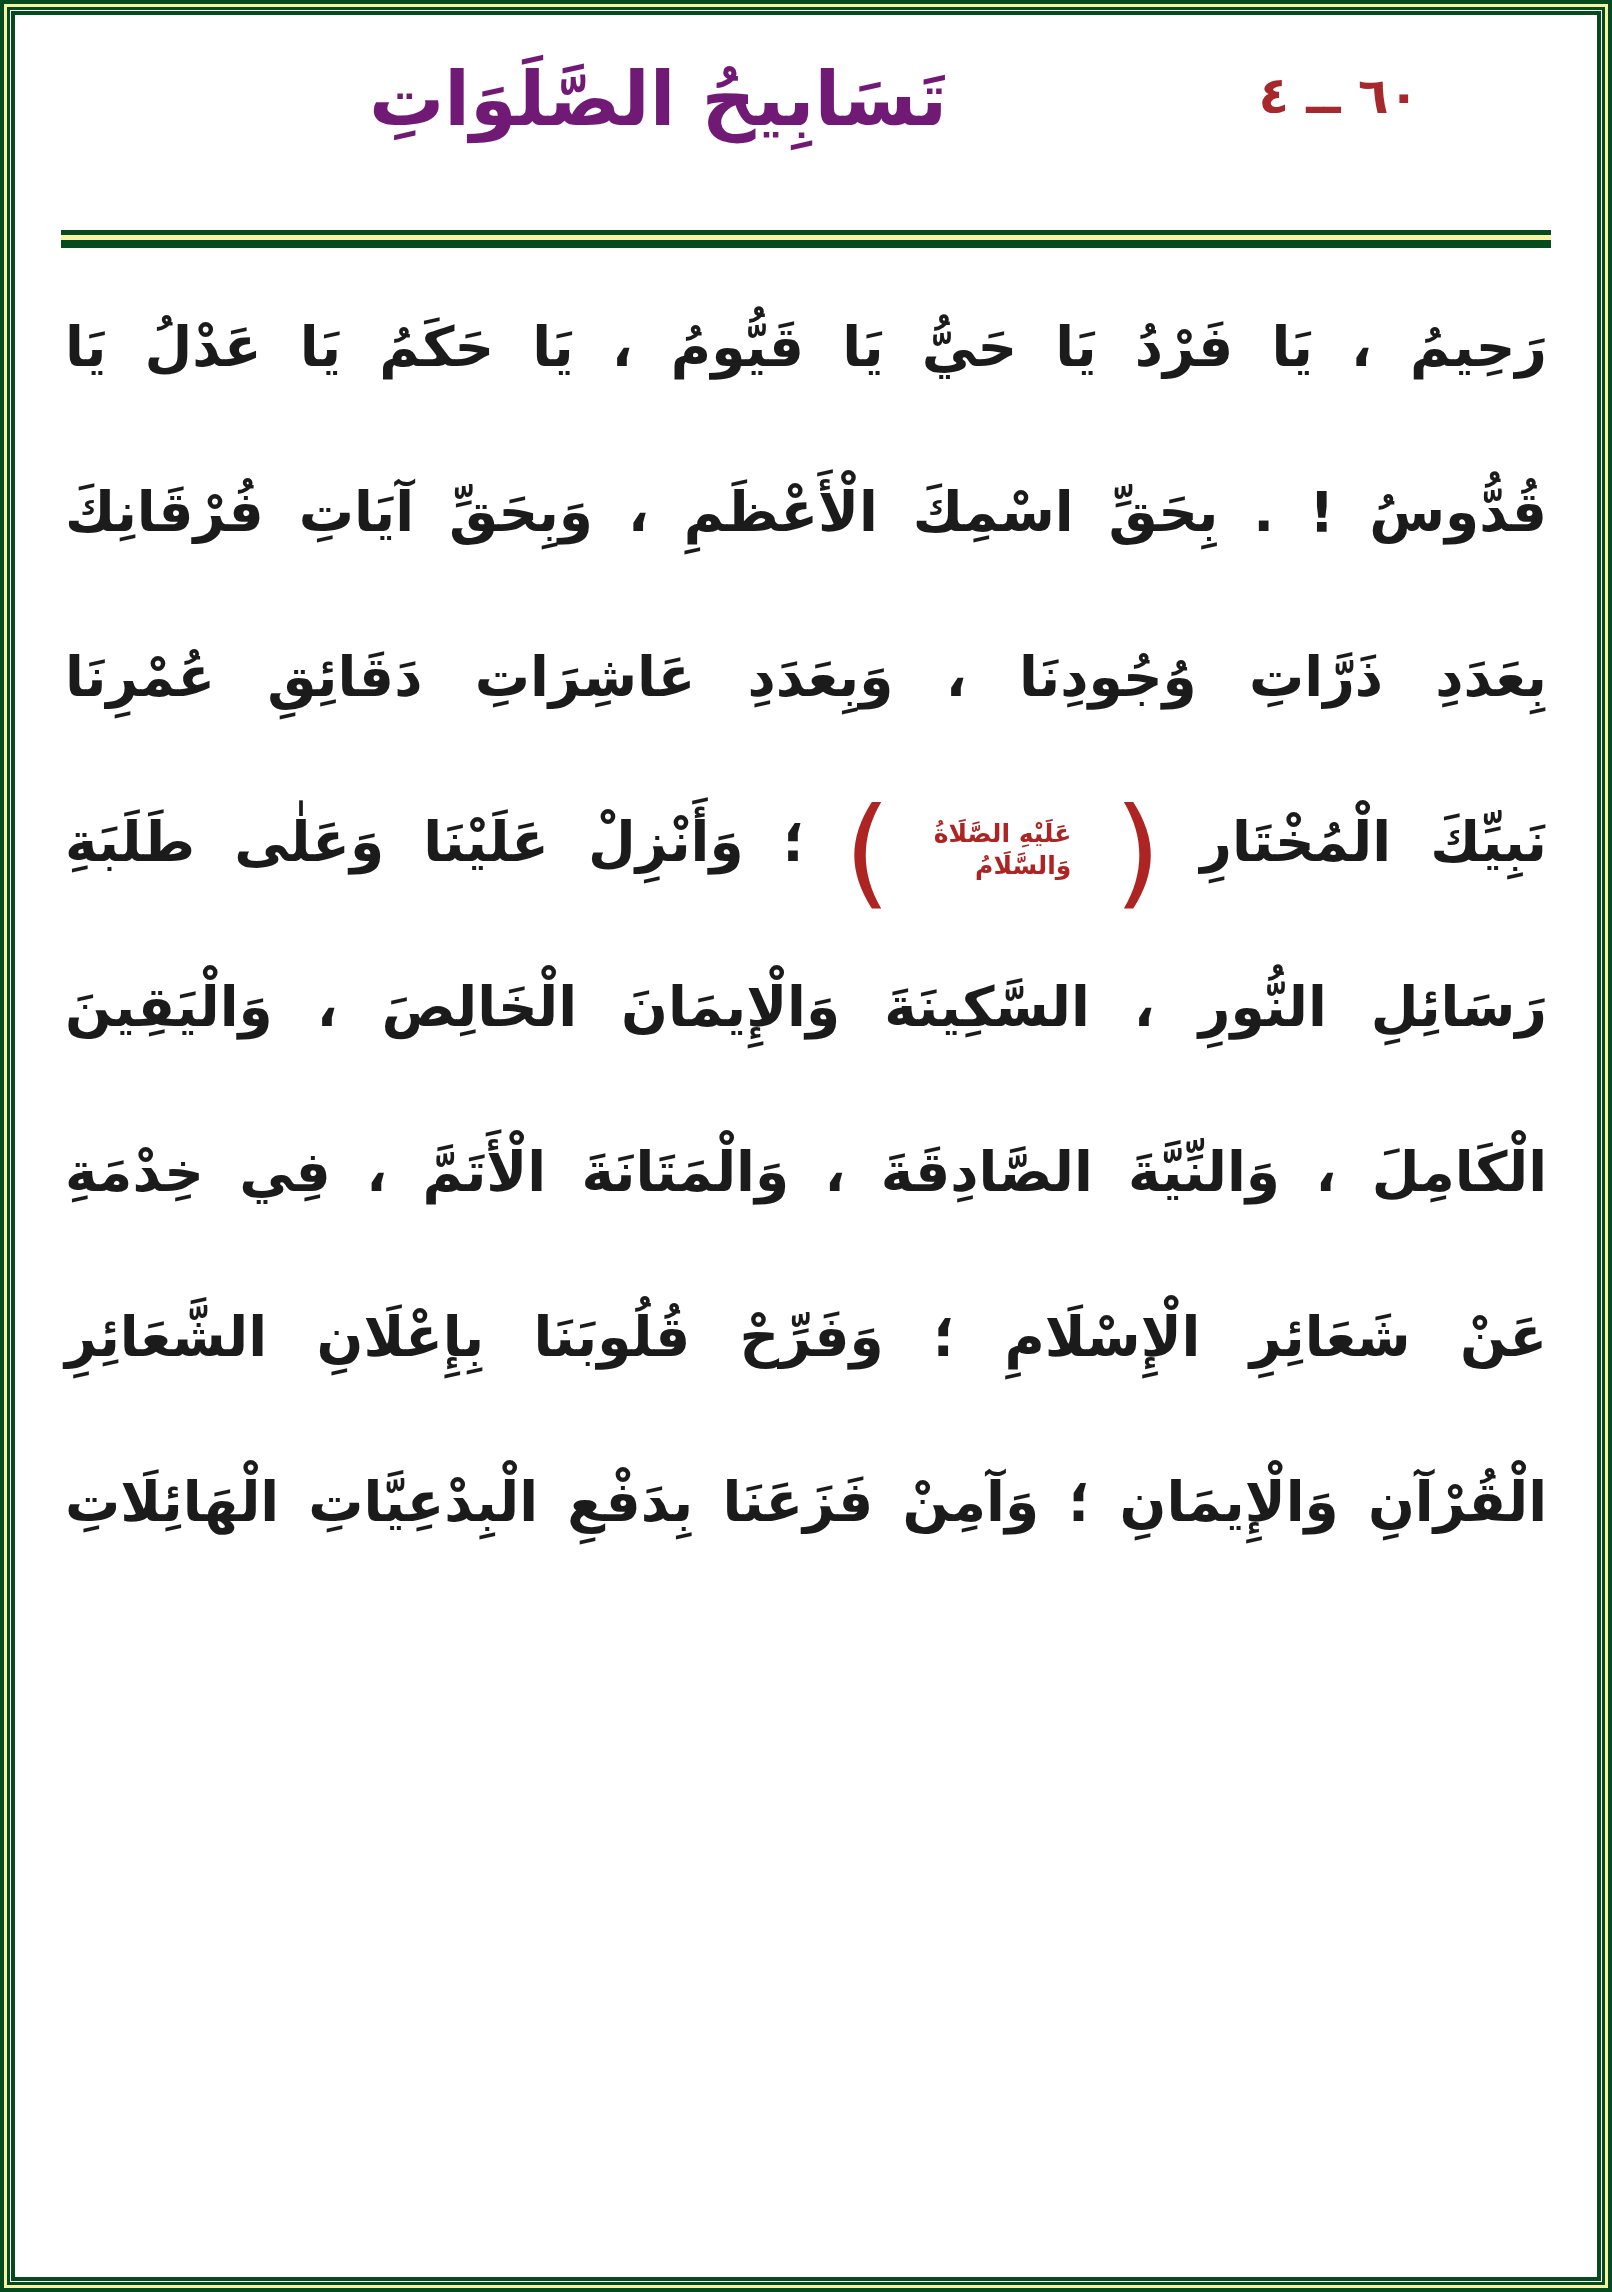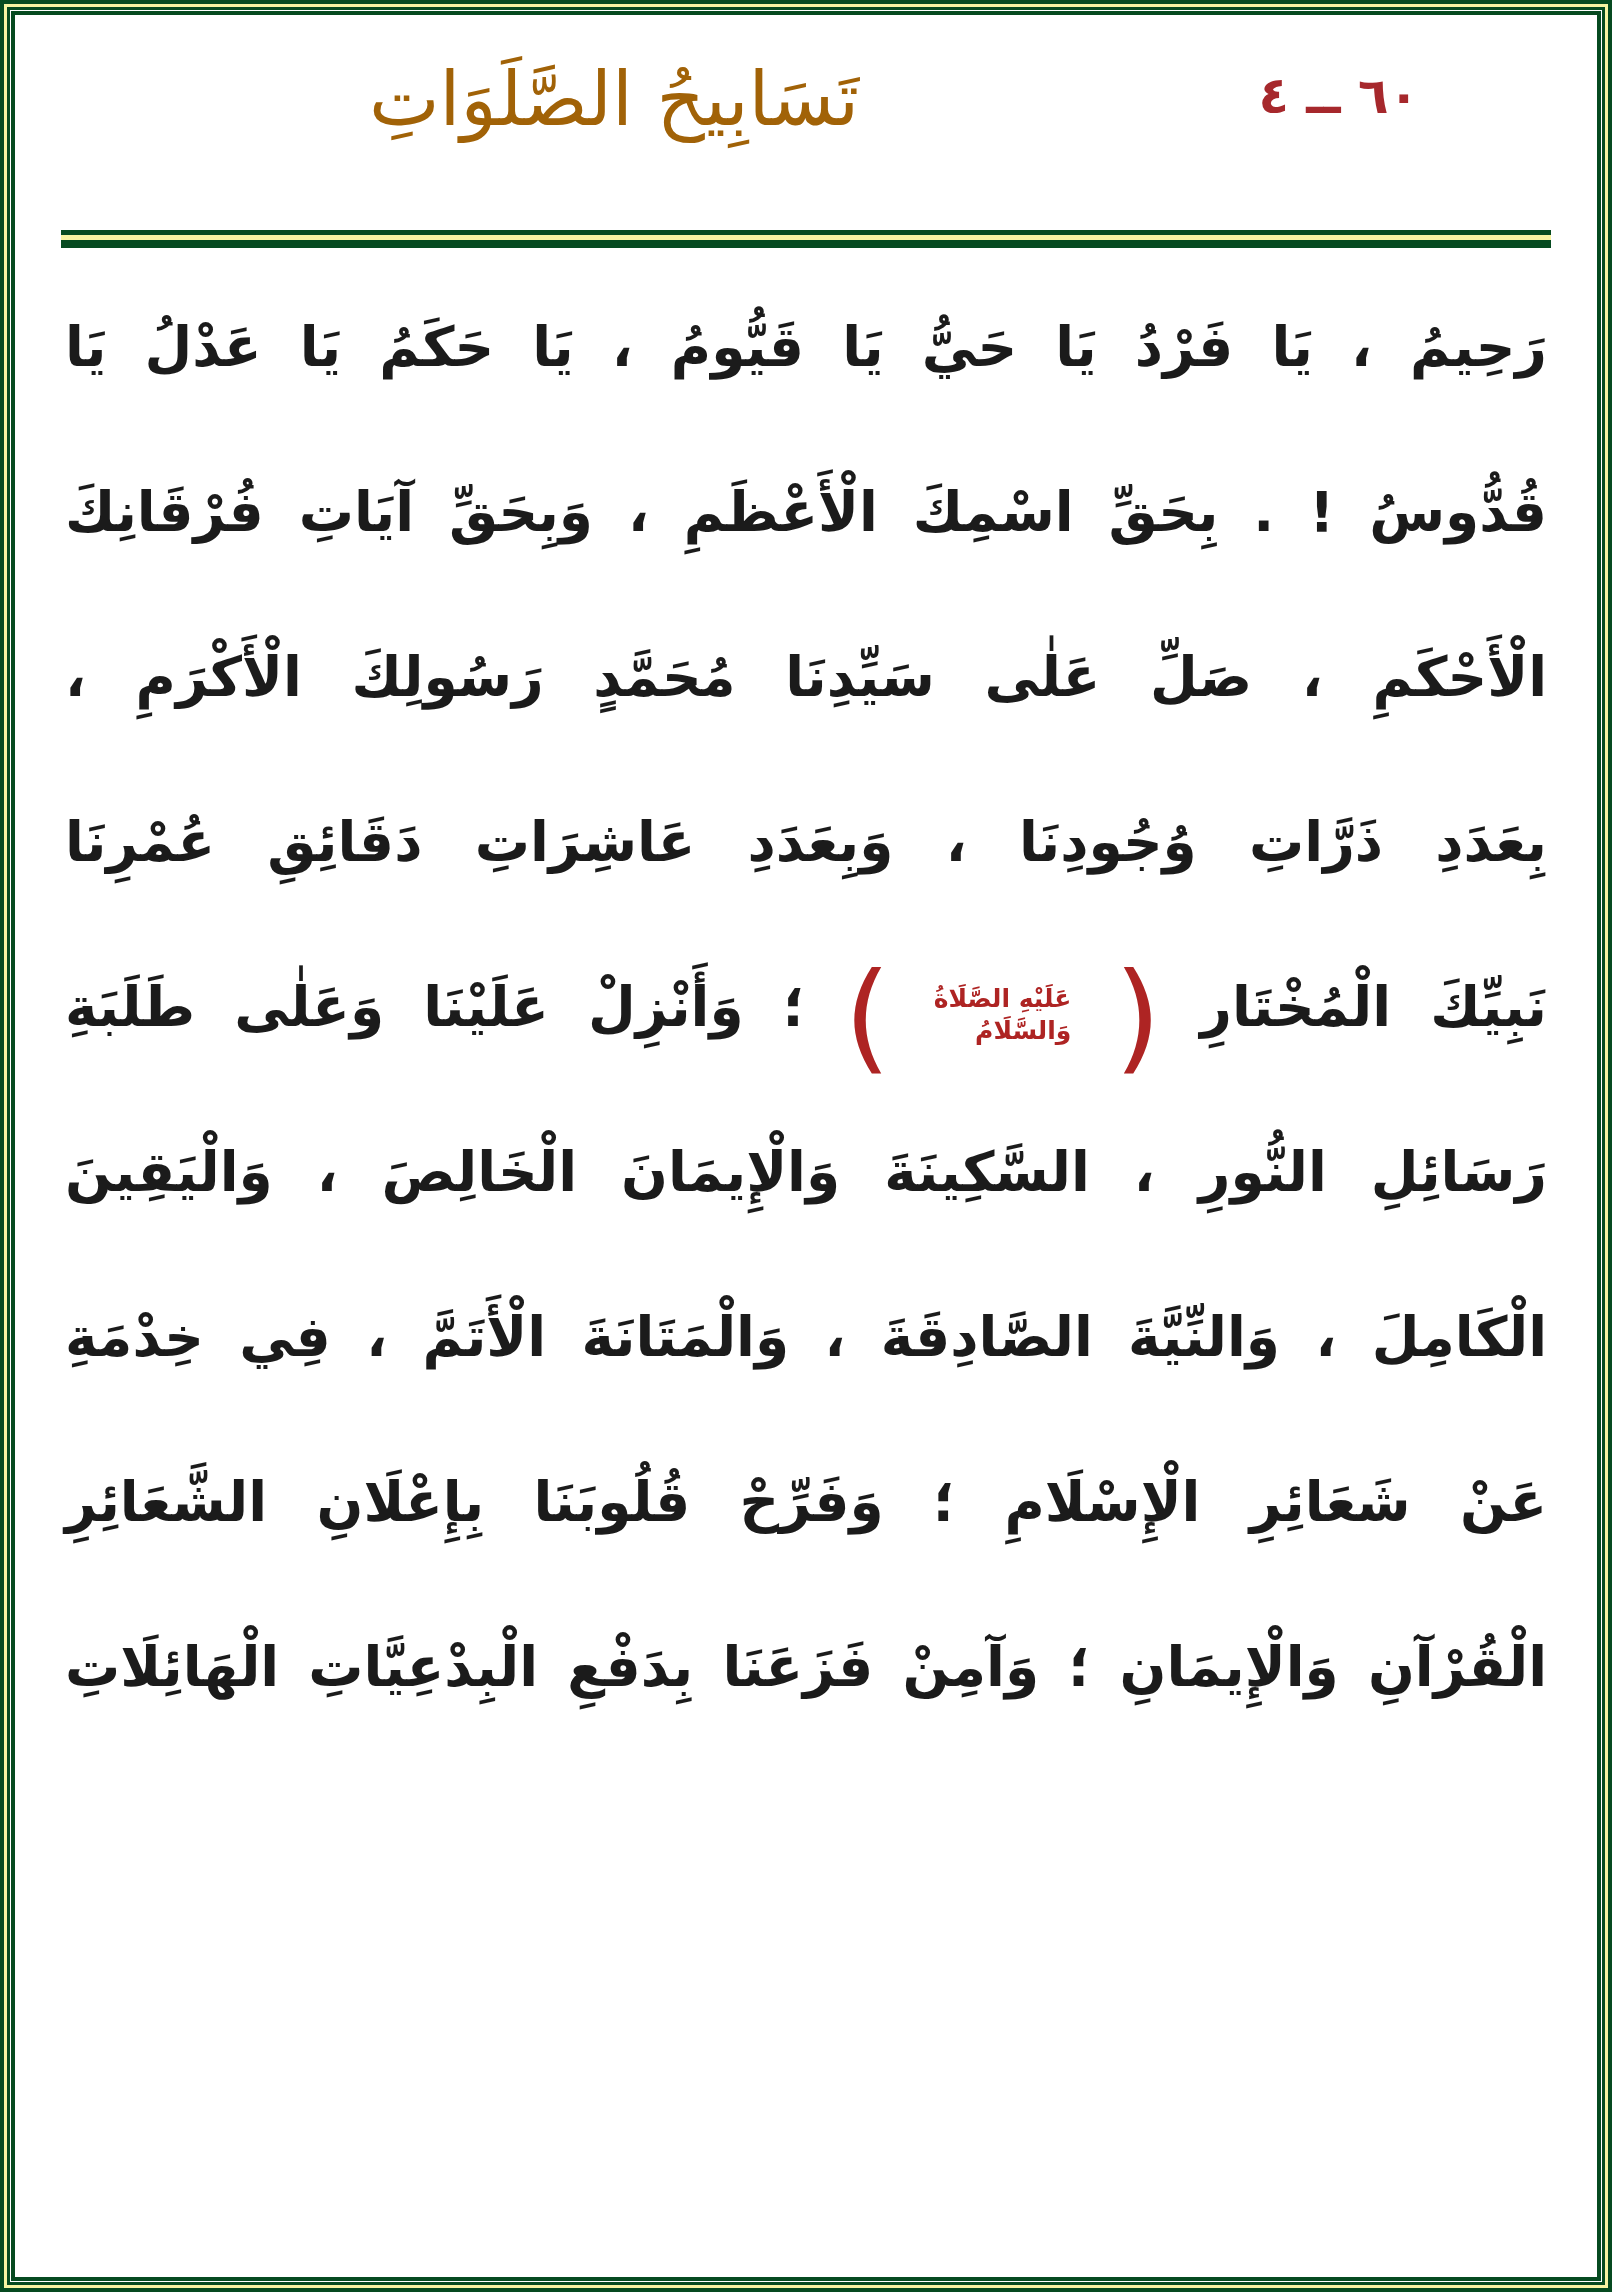--- a/index.html
+++ b/index.html
@@ -32,22 +32,22 @@
     font-weight: bold;
     color: #a6282c;
     letter-spacing: 1.9px;
     white-space: nowrap;
   }
   .page-title {
     position: absolute;
     top: 40px;
     left: 354px;
     font-size: 75px;
-    font-weight: normal;
-    color: #a16207;
+    font-weight: bold;
+    color: #701a75;
     white-space: nowrap;
   }
 
   
   .separator { margin: 0 46px; }
   .sep-strip-top    { height: 4.8px; background: #064a20; }
   .sep-strip-mid    { height: 4.8px; background: #f7f3a2; }
   .sep-strip-bottom { height: 8.6px; background: #064a20; }
 
   
@@ -108,21 +108,20 @@
 
             <div class="separator">
               <div class="sep-strip-top"></div>
               <div class="sep-strip-mid"></div>
               <div class="sep-strip-bottom"></div>
             </div>
 
             <div class="body-text">
               <div class="text-line">رَحِيمُ ، يَا فَرْدُ يَا حَيُّ يَا قَيُّومُ ، يَا حَكَمُ يَا عَدْلُ يَا</div>
               <div class="text-line">قُدُّوسُ ! . بِحَقِّ اسْمِكَ الْأَعْظَمِ ، وَبِحَقِّ آيَاتِ فُرْقَانِكَ</div>
-              <div class="text-line">الْأَحْكَمِ ، صَلِّ عَلٰى سَيِّدِنَا مُحَمَّدٍ رَسُولِكَ الْأَكْرَمِ ،</div>
               <div class="text-line">بِعَدَدِ ذَرَّاتِ وُجُودِنَا ، وَبِعَدَدِ عَاشِرَاتِ دَقَائِقِ عُمْرِنَا</div>
 
               <div class="text-line">
                 <span>نَبِيِّكَ الْمُخْتَارِ</span>
                 <span class="ornament">
                   <span class="paren">(</span>
                   <span class="stack">
                     <span class="row">عَلَيْهِ الصَّلَاةُ</span>
                     <span class="row">وَالسَّلَامُ</span>
                   </span>

